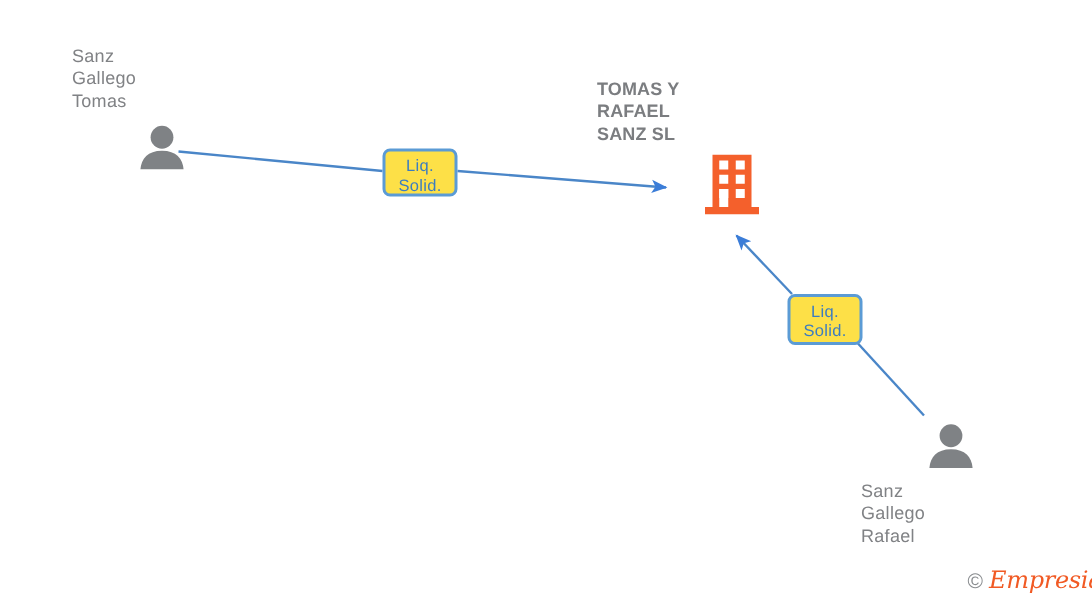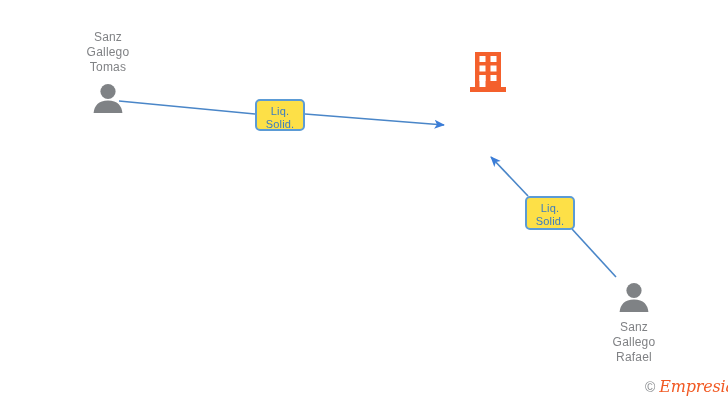--- a/index.html
+++ b/index.html
@@ -24,21 +24,21 @@
     width: 728px;
     height: 400px;
   }
 
   
   .node {
     position: absolute;
   }
   .person-label,
   .company-label {
-    text-align: center;
+    text-align: left;
     line-height: 15px;
     white-space: pre-line;
   }
   .person-label {
     color: #808285;
     font-size: 12px;
     font-weight: normal;
     letter-spacing: 0.2px;
   }
   .company-label {
@@ -158,20 +158,23 @@
     <div class="person-label">Sanz
 Gallego
 Tomas</div>
     <svg class="person-icon" width="34" height="30" viewBox="0 0 34 30" xmlns="http://www.w3.org/2000/svg">
       <circle cx="17" cy="8.5" r="7.6" fill="#7f8285"></circle>
       <path d="M17 17.5 C7.5 17.5 3.2 22.8 2.6 30 L31.4 30 C30.8 22.8 26.5 17.5 17 17.5 Z" fill="#7f8285"></path>
     </svg>
   </div>
 
   <div class="node" id="node-company">
+    <div class="company-label">TOMAS Y
+RAFAEL
+SANZ SL</div>
     <svg class="company-icon" width="36" height="40" viewBox="0 0 36 40" xmlns="http://www.w3.org/2000/svg">
       <rect x="5" y="0" width="26" height="35" fill="#f4602c"></rect>
       <rect x="0" y="35" width="36" height="5" fill="#f4602c"></rect>
       <rect x="9.5" y="4" width="6" height="6" fill="#ffffff"></rect>
       <rect x="20.5" y="4" width="6" height="6" fill="#ffffff"></rect>
       <rect x="9.5" y="13.5" width="6" height="6" fill="#ffffff"></rect>
       <rect x="20.5" y="13.5" width="6" height="6" fill="#ffffff"></rect>
       <rect x="9.5" y="23" width="6" height="6" fill="#ffffff"></rect>
       <rect x="20.5" y="23" width="6" height="6" fill="#ffffff"></rect>
       <rect x="9.5" y="23" width="6" height="12" fill="#ffffff"></rect>

